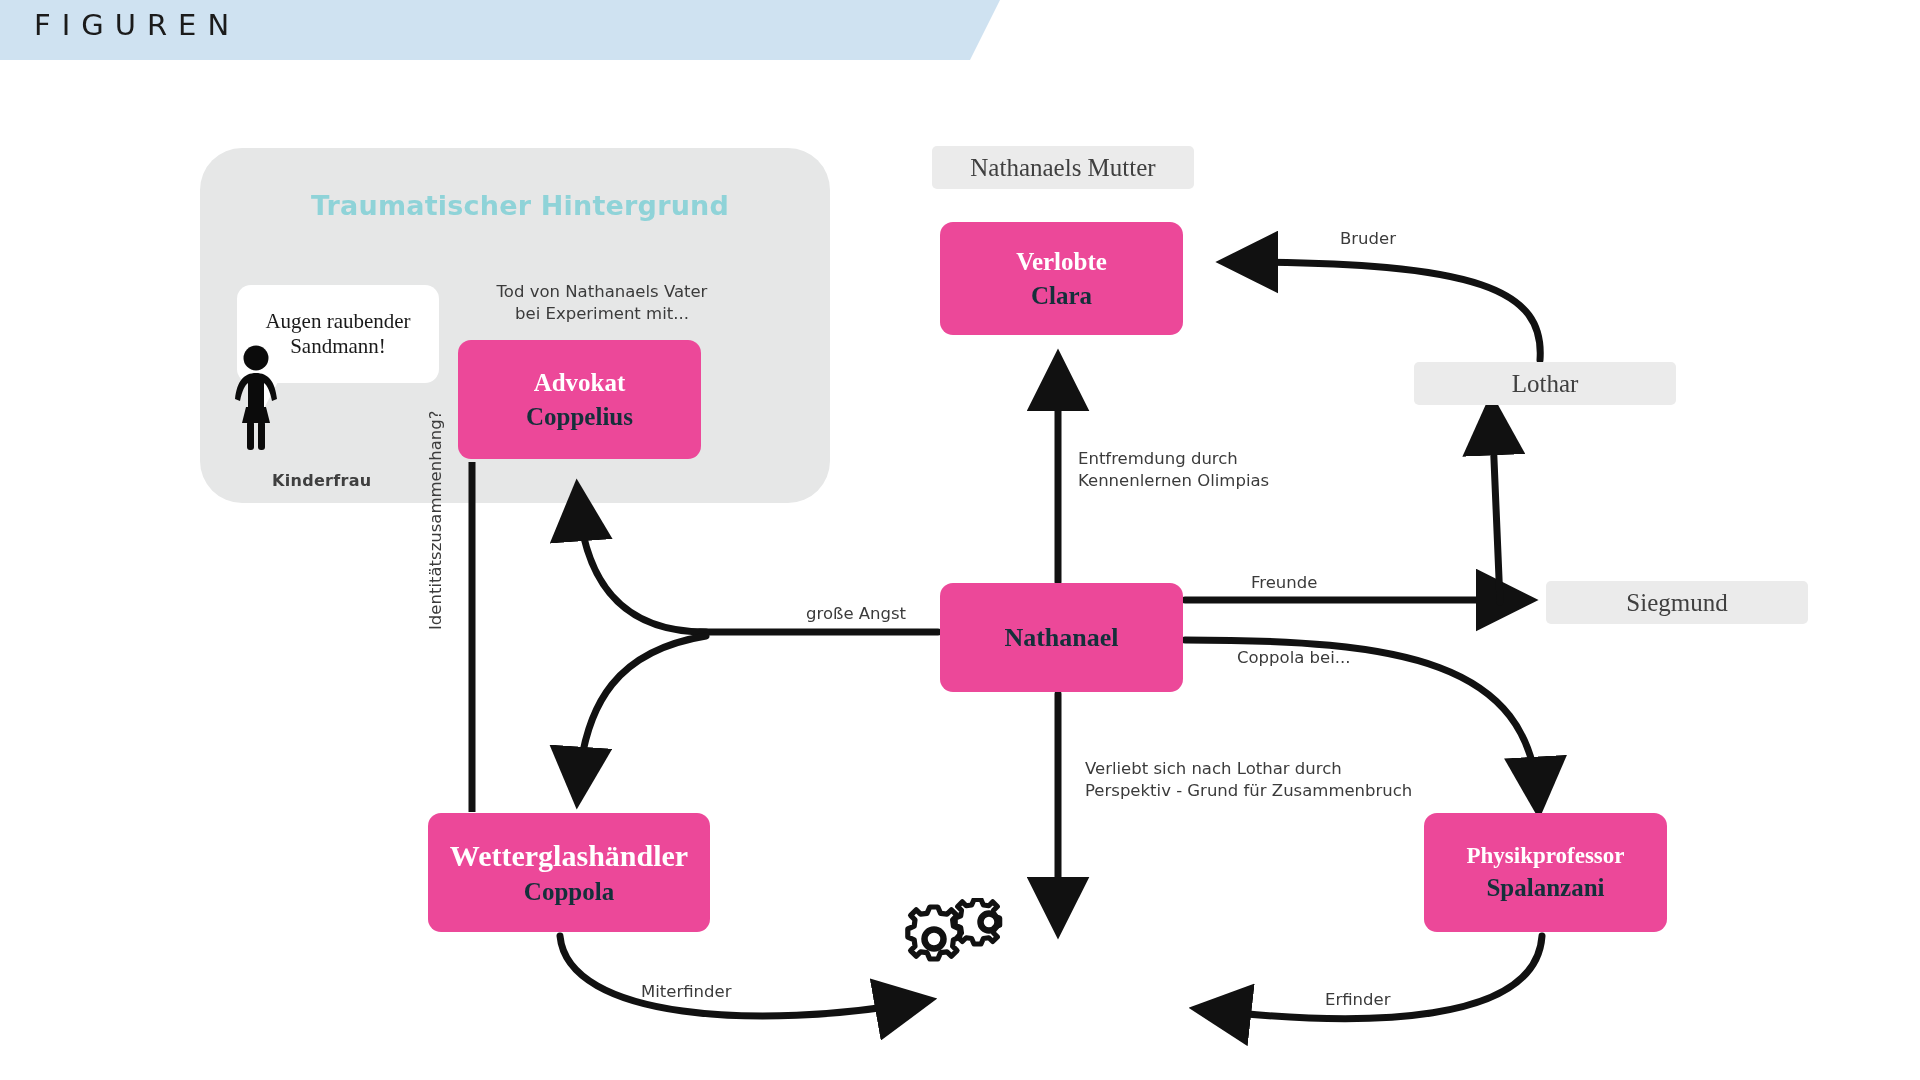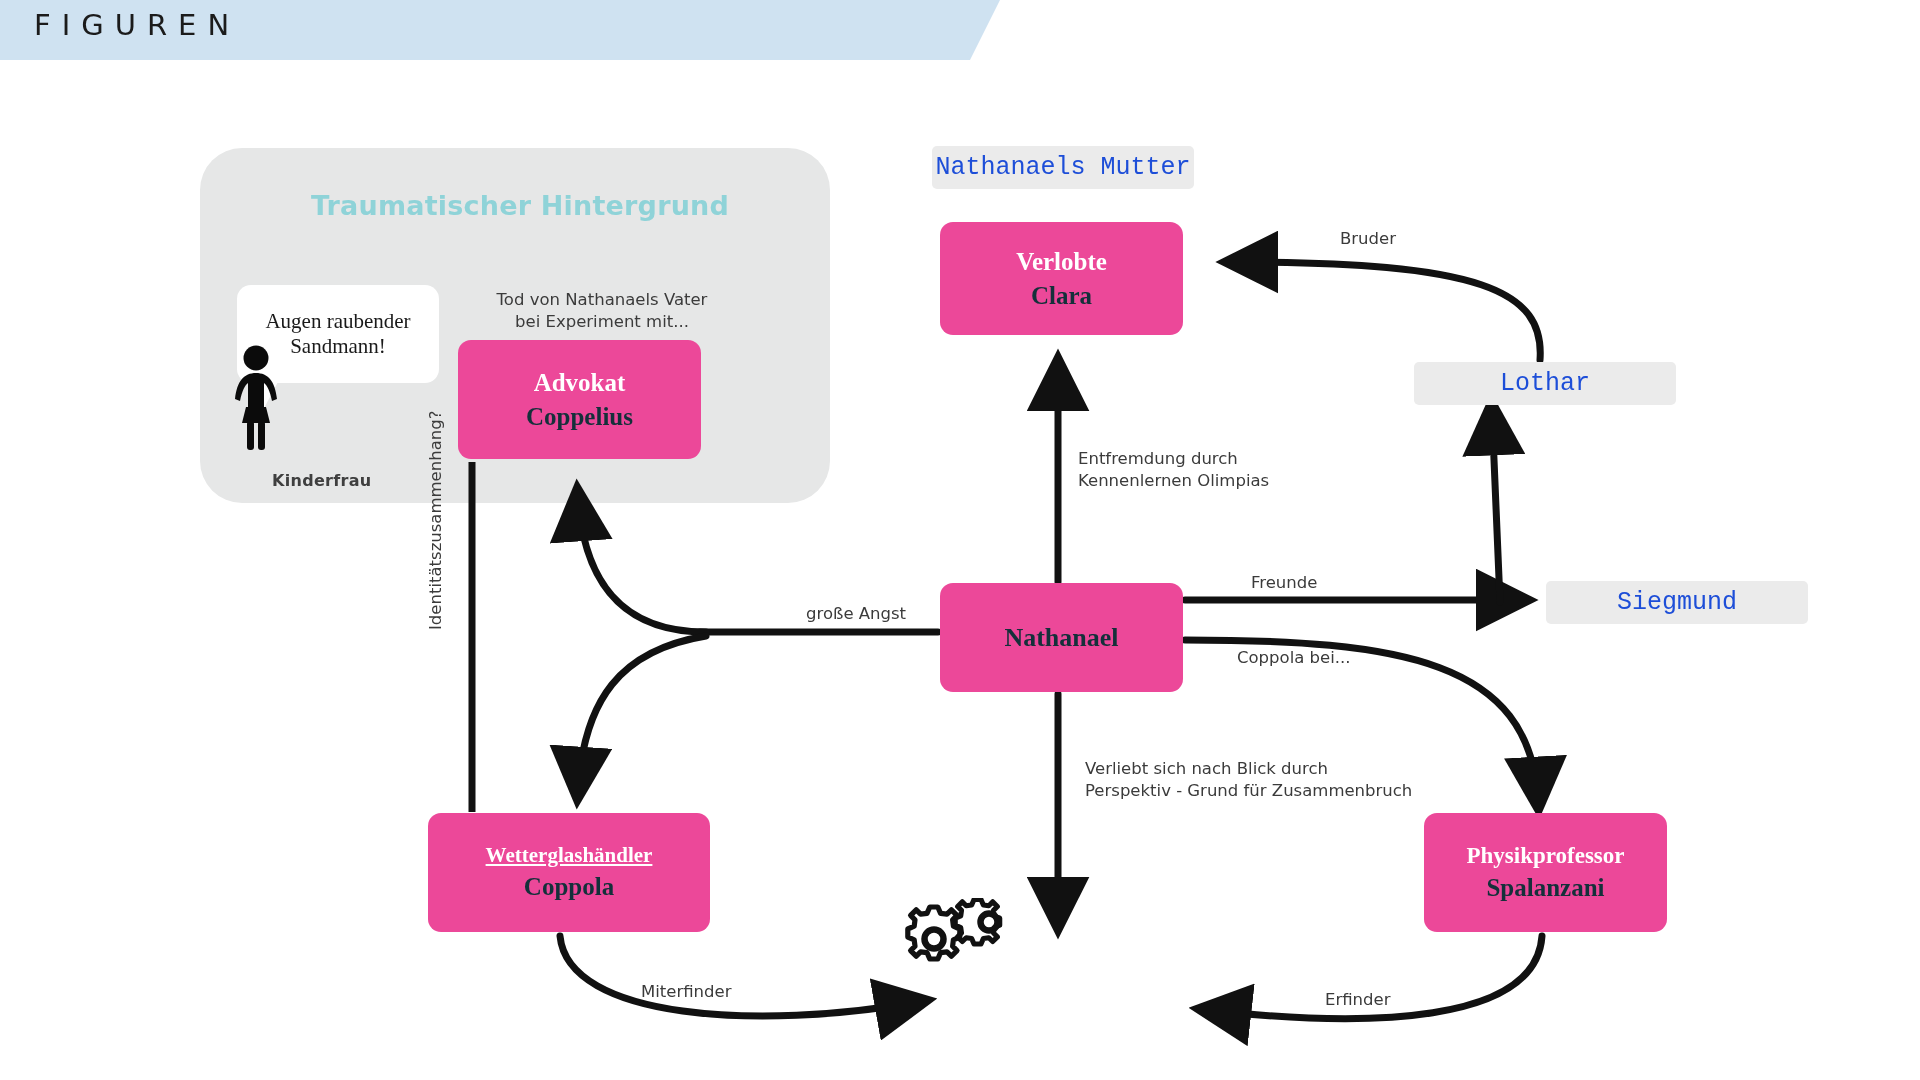--- a/index.html
+++ b/index.html
@@ -112,21 +112,21 @@
     font-weight: bold;
     color: #3f3f3f;
     letter-spacing: 0.3px;
     margin-top: 28px;
   }
 
   
   #trauma-note {
     position: absolute;
     left: 487px;
-    top: 289px;
+    top: 281px;
     width: 230px;
     text-align: center;
     font-family: "DejaVu Sans", sans-serif;
     font-size: 16.5px;
     line-height: 1.32;
     color: #3b3b3b;
   }
 
   
   .node-teal {
@@ -153,40 +153,40 @@
     line-height: 1.12;
     white-space: nowrap;
   }
   .node-gray {
     position: absolute;
     background: #ebebeb;
     border-radius: 5px;
     display: flex;
     align-items: center;
     justify-content: center;
-    font-family: Liberation Mono, monospace;
+    font-family: Liberation Serif, serif;
     font-size: 25px;
-    color: #1d4ed8;
+    color: #404040;
     box-sizing: border-box;
   }
 
   
   #node-coppelius { left: 458px; top: 340px; width: 243px; height: 119px; }
   #node-coppelius .node-role { font-size: 25px; }
   #node-coppelius .node-name { font-size: 25px; margin-top: 6px; }
 
   #node-clara { left: 940px; top: 222px; width: 243px; height: 113px; }
   #node-clara .node-role { font-size: 25px; }
   #node-clara .node-name { font-size: 25px; margin-top: 6px; }
 
   #node-nathanael { left: 940px; top: 583px; width: 243px; height: 109px; }
   #node-nathanael .node-name { font-size: 26px; }
 
   #node-coppola { left: 428px; top: 813px; width: 282px; height: 119px; }
-  #node-coppola .node-role { font-size: 21px; text-decoration: underline; }
+  #node-coppola .node-role { font-size: 30px; }
   #node-coppola .node-name { font-size: 25px; margin-top: 6px; }
 
   #node-olimpia { left: 940px; top: 937px; width: 243px; height: 113px; }
   #node-olimpia .node-role { font-size: 25px; }
   #node-olimpia .node-name { font-size: 25px; margin-top: 6px; }
 
   #node-spalanzani { left: 1424px; top: 813px; width: 243px; height: 119px; }
   #node-spalanzani .node-role { font-size: 23px; }
   #node-spalanzani .node-name { font-size: 25px; margin-top: 6px; }
 
@@ -334,20 +334,20 @@
 
   <div class="node-gray" id="node-mutter">Nathanaels Mutter</div>
   <div class="node-gray" id="node-lothar">Lothar</div>
   <div class="node-gray" id="node-siegmund">Siegmund</div>
 
   <div class="edge-label" id="label-bruder">Bruder</div>
   <div class="edge-label" id="label-freunde">Freunde</div>
   <div class="edge-label" id="label-studiert">Coppola bei...</div>
   <div class="edge-label" id="label-entfremdung">Entfremdung durch
 Kennenlernen Olimpias</div>
-  <div class="edge-label" id="label-verliebt">Verliebt sich nach Blick durch
+  <div class="edge-label" id="label-verliebt">Verliebt sich nach Lothar durch
 Perspektiv - Grund für Zusammenbruch</div>
   <div class="edge-label" id="label-angst">große Angst</div>
   <div class="edge-label" id="label-miterfinder">Miterfinder</div>
   <div class="edge-label" id="label-erfinder">Erfinder</div>
   <div class="edge-label" id="label-identitaet">Identitätszusammenhang?</div>
 
 </div>
 
 </body></html>

